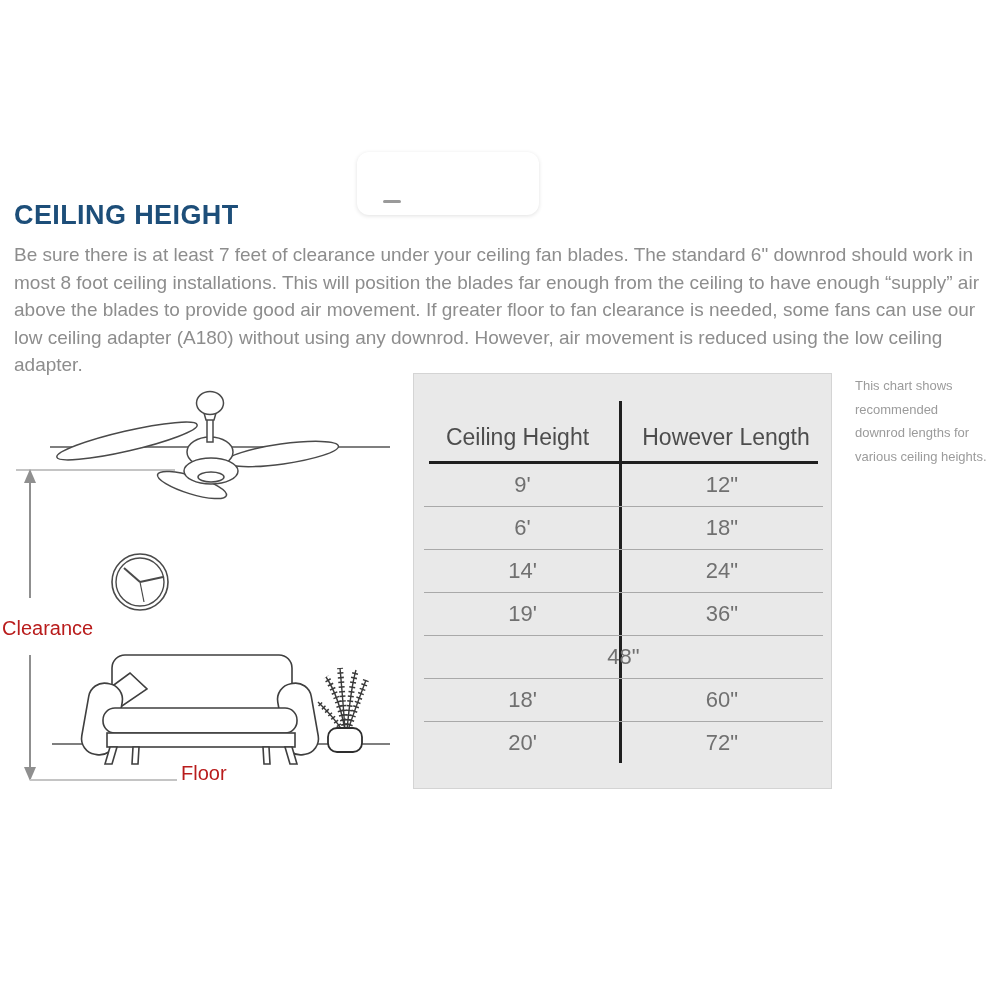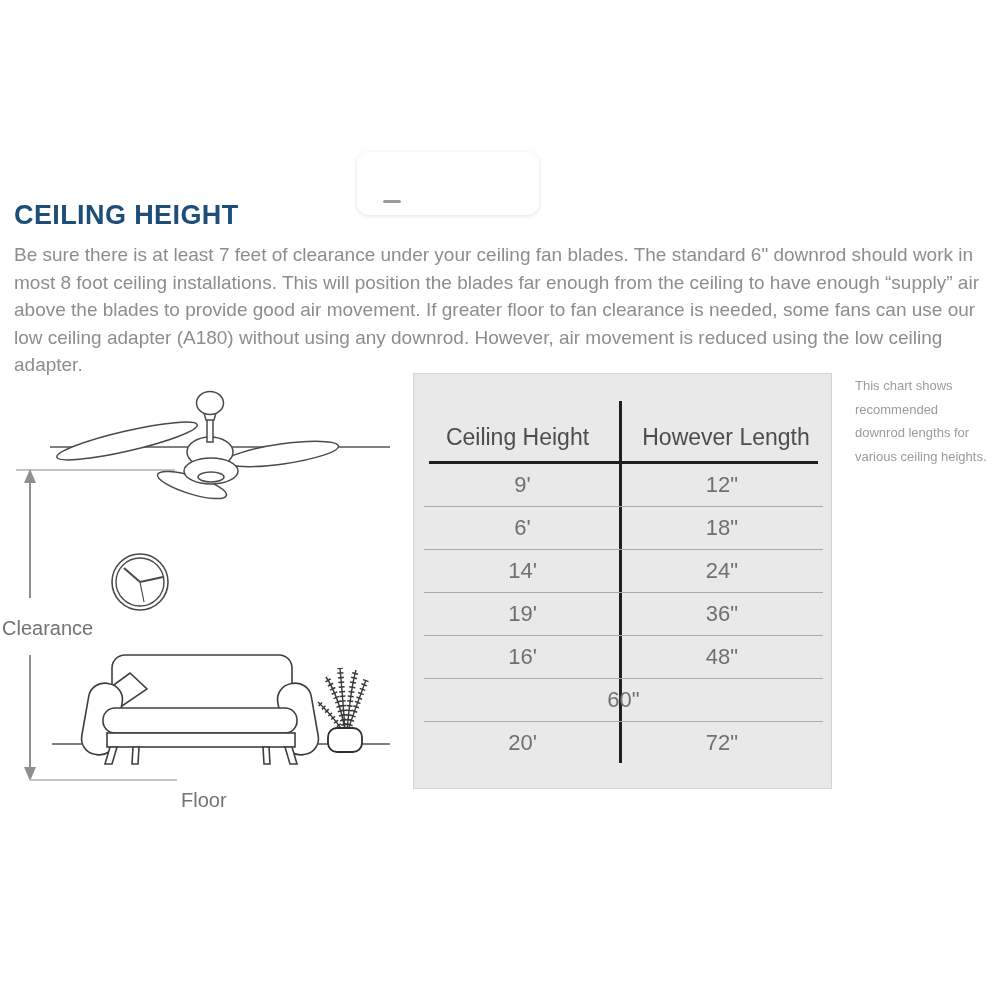--- a/index.html
+++ b/index.html
@@ -23,23 +23,23 @@
     position:absolute;left:14px;top:200px;margin:0;
     font-size:27px;font-weight:700;letter-spacing:.4px;color:#1d4e79;
   }
   .intro{
     position:absolute;left:14px;top:241px;width:978px;margin:0;
     font-size:19px;line-height:27.5px;color:#8d8d8d;
   }
   
   .diagram{position:absolute;left:0;top:380px;width:410px;height:420px;}
   .diagram svg{position:absolute;left:0;top:0;}
-  .dlabel{position:absolute;font-size:20px;color:#737373;white-space:nowrap;}
+  .dlabel{position:absolute;font-size:20px;color:#b91c1c;white-space:nowrap;}
   .dlabel.clearance{left:2px;top:237px;}   
-  .dlabel.floor{left:181px;top:409px;}     
+  .dlabel.floor{left:181px;top:382px;}     
   
   .dtable{
     position:absolute;left:413px;top:373px;width:419px;height:416px;
     background:#e9e9e9;border:1px solid #d4d4d4;box-sizing:border-box;
   }
   .dtable .th{
     position:absolute;top:50px;height:26px;line-height:26px;text-align:center;
     font-size:23px;color:#4d4d4d;
   }
   .dtable .th.left{left:0;width:207px;}
@@ -163,24 +163,24 @@
       </div>
       <div class="row">
         <div class="cell c0">14'</div>
         <div class="cell c1">24"</div>
       </div>
       <div class="row">
         <div class="cell c0">19'</div>
         <div class="cell c1">36"</div>
       </div>
       <div class="row">
-        <div class="cell c0">16'</div>
         <div class="cell c1">48"</div>
       </div>
       <div class="row">
+        <div class="cell c0">18'</div>
         <div class="cell c1">60"</div>
       </div>
       <div class="row">
         <div class="cell c0">20'</div>
         <div class="cell c1">72"</div>
       </div>
     </div>
   </div>
 
   <div class="note">This chart shows recommended downrod lengths for various ceiling heights.</div>

